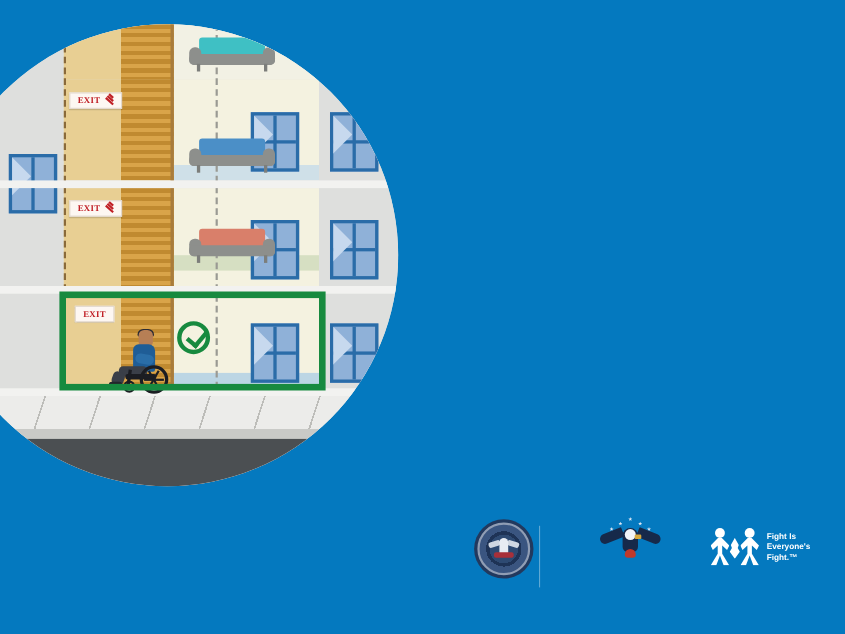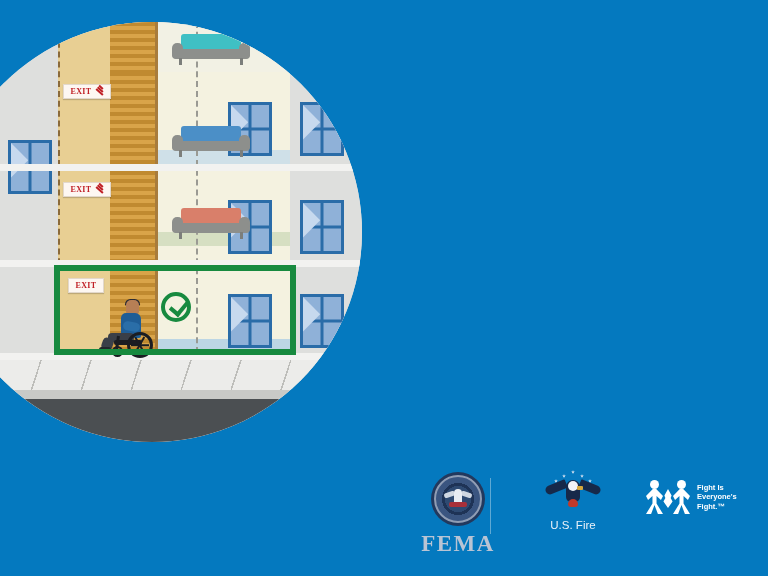--- a/index.html
+++ b/index.html
@@ -357,41 +357,39 @@
     <div class="logo" id="logo-fema">
       <div class="seal">
         <div class="ring"></div>
         <div class="eagle">
             <span class="b b1"></span>
             <span class="b b2"></span>
             <span class="b body"></span>
           </div>
         <div class="red"></div>
       </div>
-      <div class="fema-word">FEMA</div>
     </div>
 
     <div id="divider"></div>
 
     <div class="logo" id="logo-usfa">
       <div class="usfa-mark">
         <span class="star s1"></span>
           <span class="star s2"></span>
           <span class="star s3"></span>
         <span class="star s4"></span>
           <span class="star s5"></span>
         <span class="wing l"></span>
           <span class="wing r"></span>
         <span class="body"></span>
           <span class="head"></span>
           <span class="beak"></span>
           <span class="flame"></span>
       </div>
       <div class="usfa-word">
-        <div>U.S. Fire</div>
       </div>
     </div>
 
     <div class="logo" id="logo-fief">
       <div class="fief-mark">
         <span class="fig l">
             <i class="h"></i>
             <i class="b"></i>
           </span>
         <span class="fig r">

